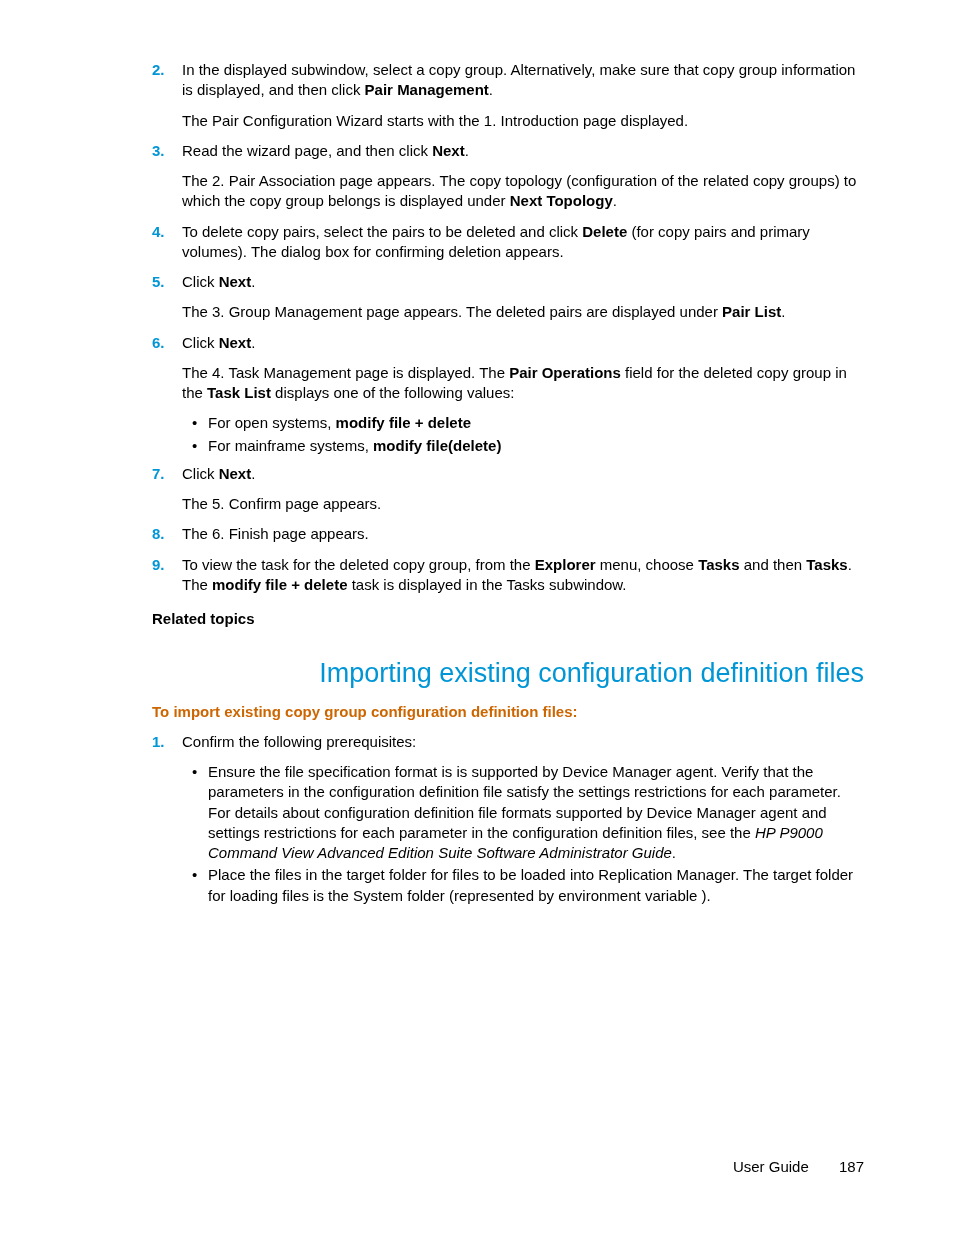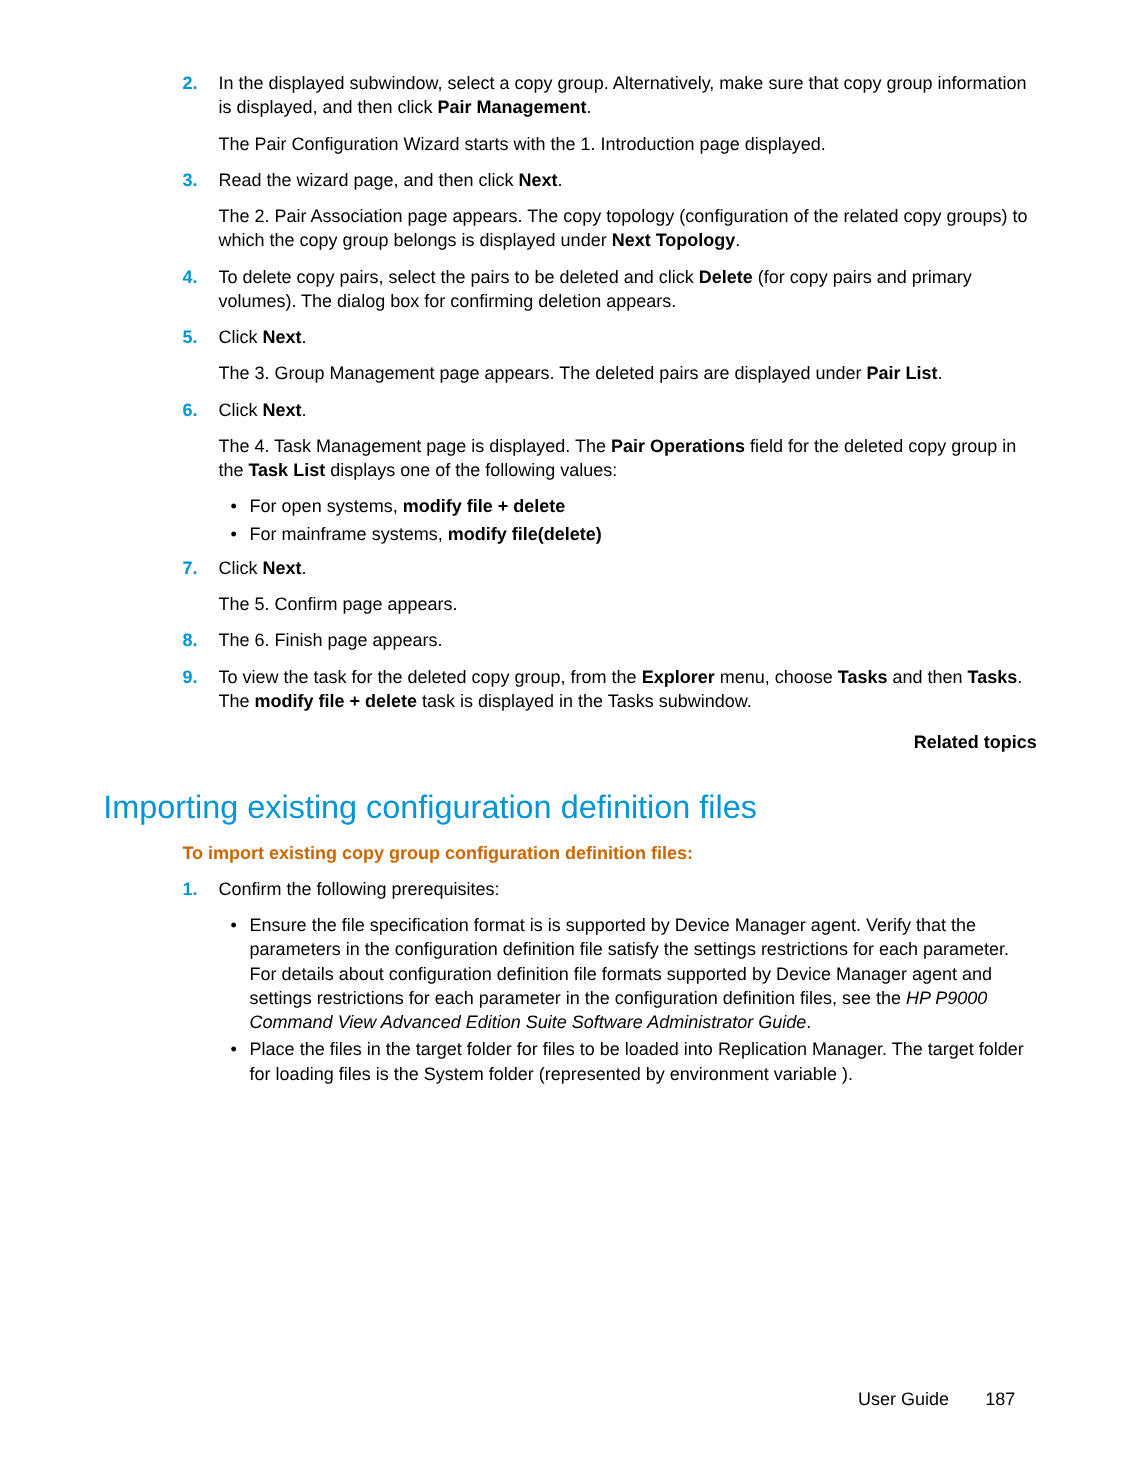--- a/index.html
+++ b/index.html
@@ -57,21 +57,20 @@
     left: 10px;
     top: 0;
   }
   .related-topics {
     margin-top: 14px;
     margin-left: 66px;
   }
   .related-topics .heading {
     font-weight: bold;
     margin-bottom: 6px;
-    text-align: right;
   }
   ul.related {
     list-style: none;
     padding: 0;
     margin: 4px 0 8px 0;
   }
   ul.related > li {
     position: relative;
     padding-left: 26px;
     margin: 4px 0;
@@ -81,29 +80,30 @@
     position: absolute;
     left: 10px;
     top: 0;
   }
   .link { color: #0096d6; }
   h1.section {
     font-weight: 300;
     font-size: 27px;
     color: #0096d6;
     margin: 26px 0 10px 0;
+    text-align: right;
   }
   .intro-line {
     color: #cc6600;
     font-weight: bold;
     margin: 6px 0 10px 66px;
   }
   .footer {
     position: absolute;
-    right: 108px;
+    right: 90px;
     bottom: 58px;
     font-size: 15px;
   }
   .footer .pg {
     display: inline-block;
     margin-left: 26px;
   }
   strong { font-weight: bold; }
   em.italic { font-style: italic; }
 </style>

